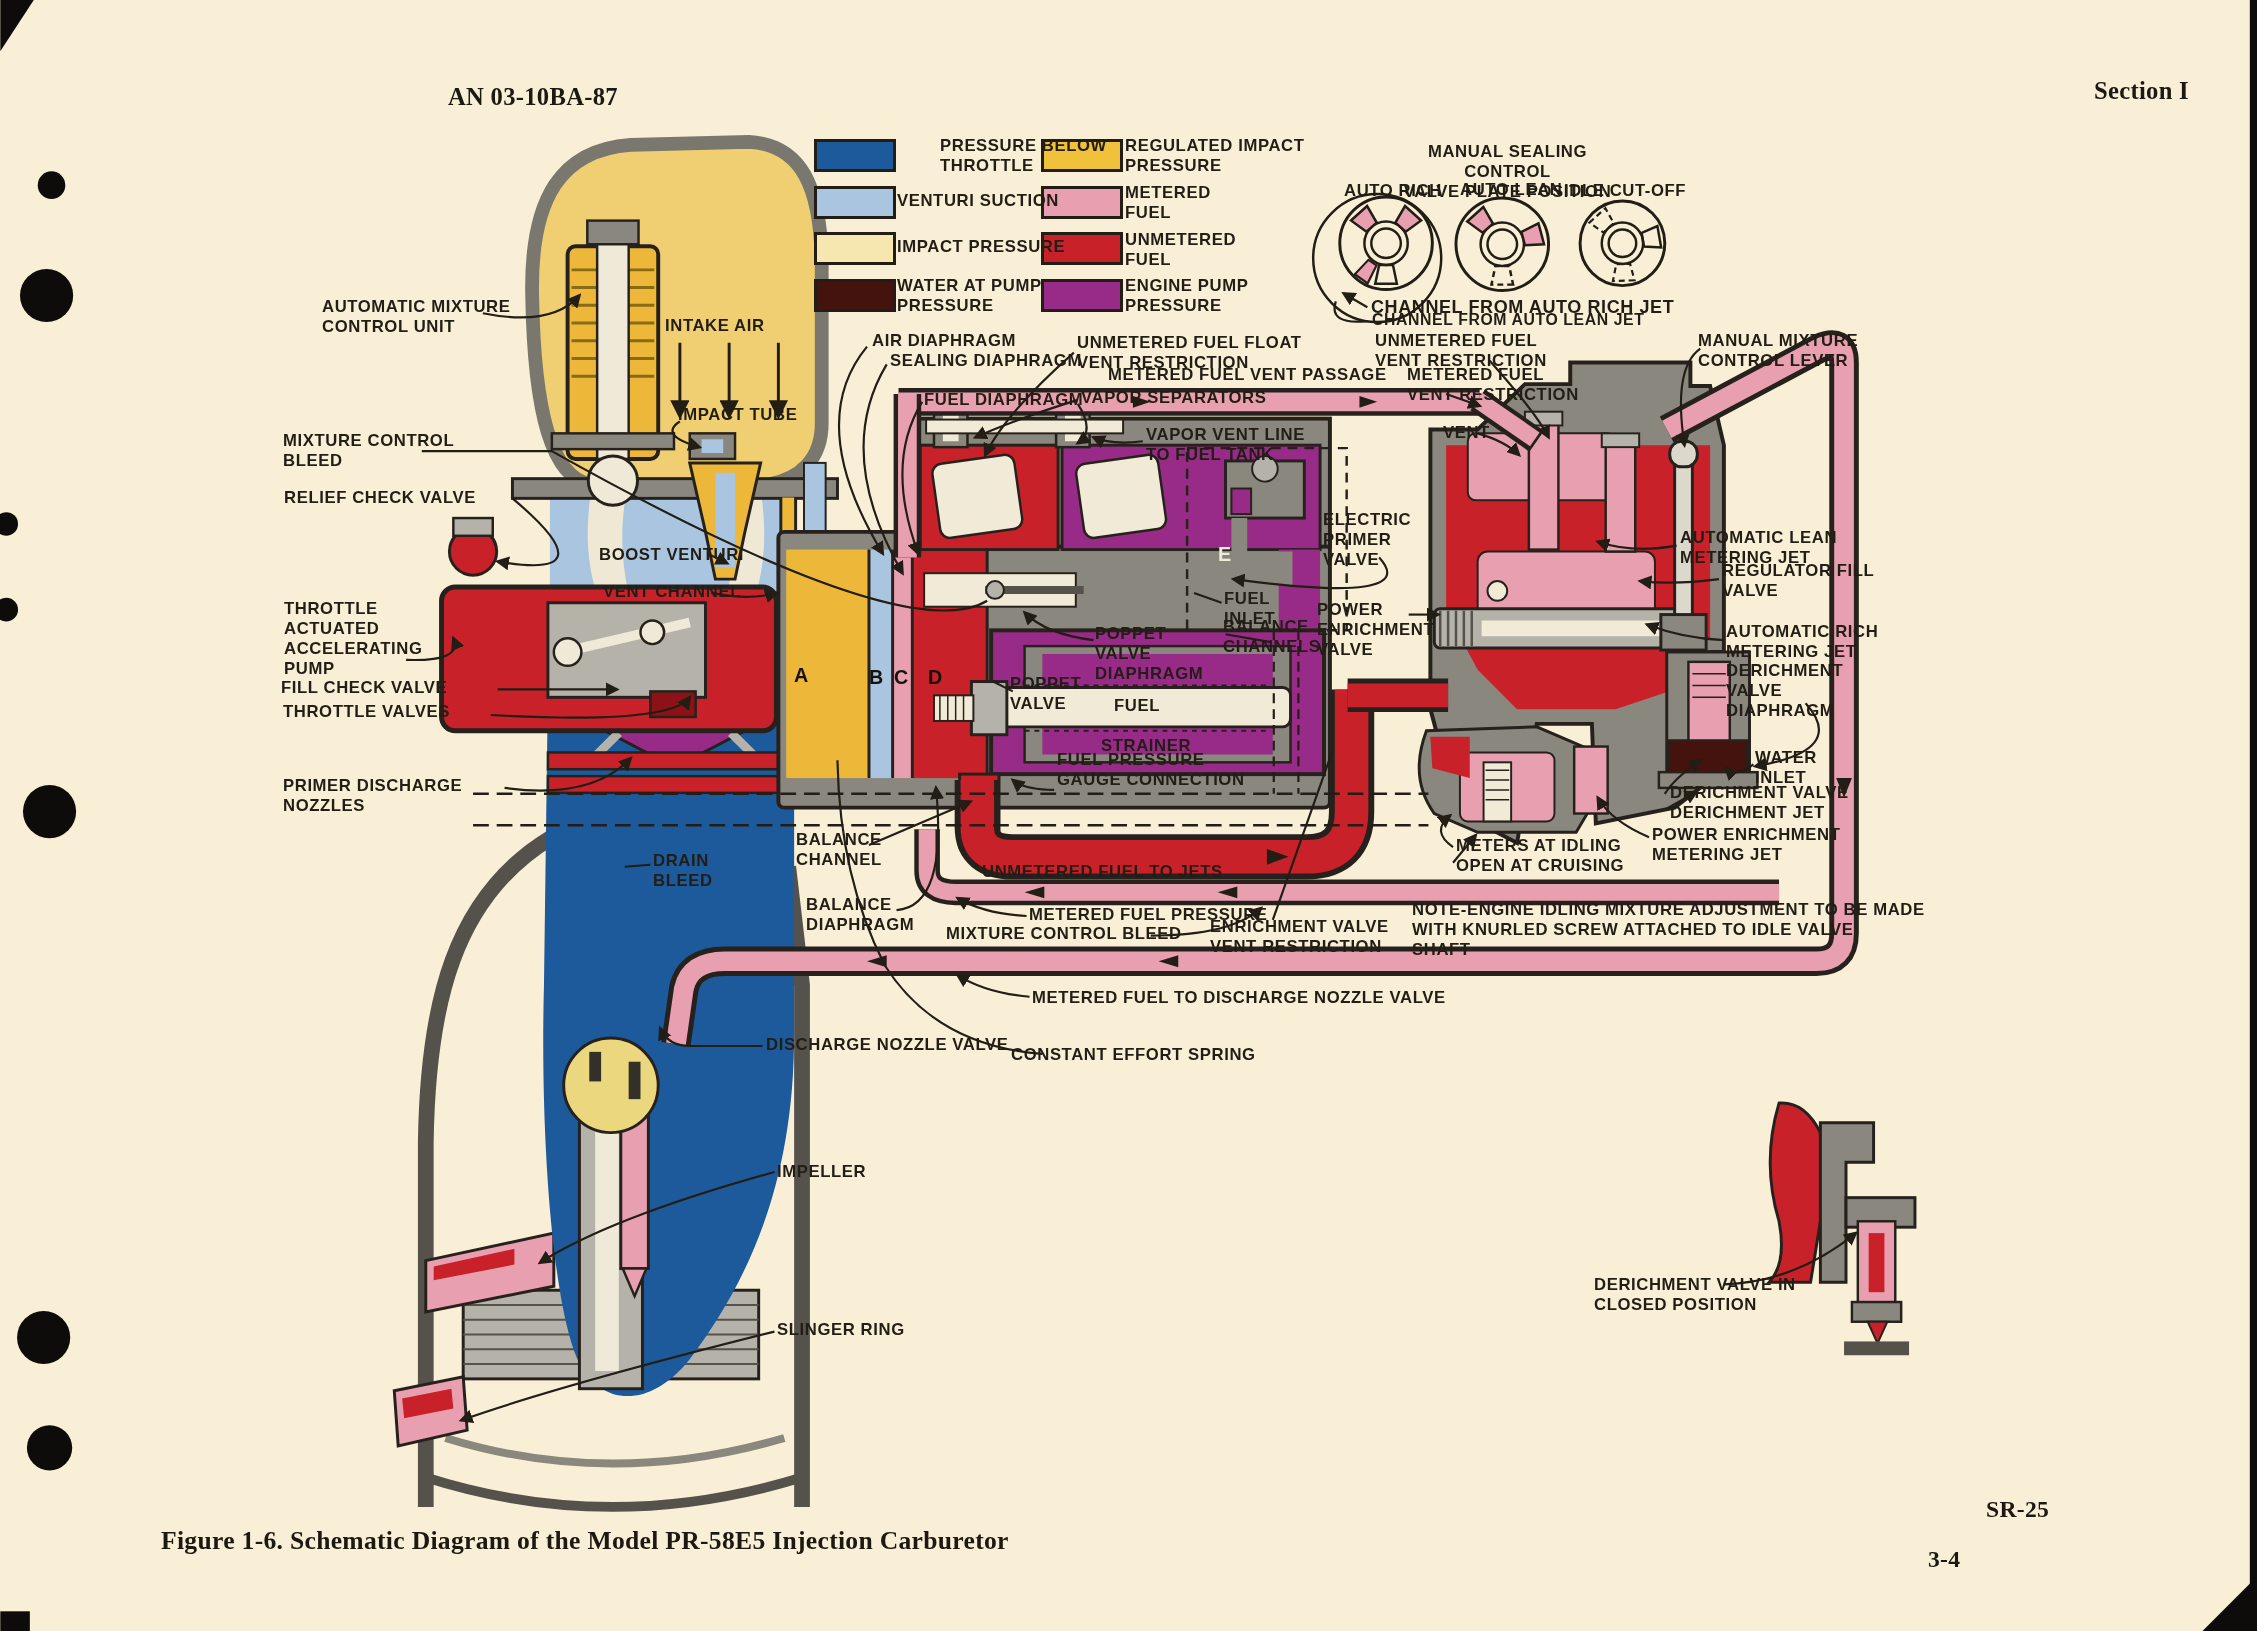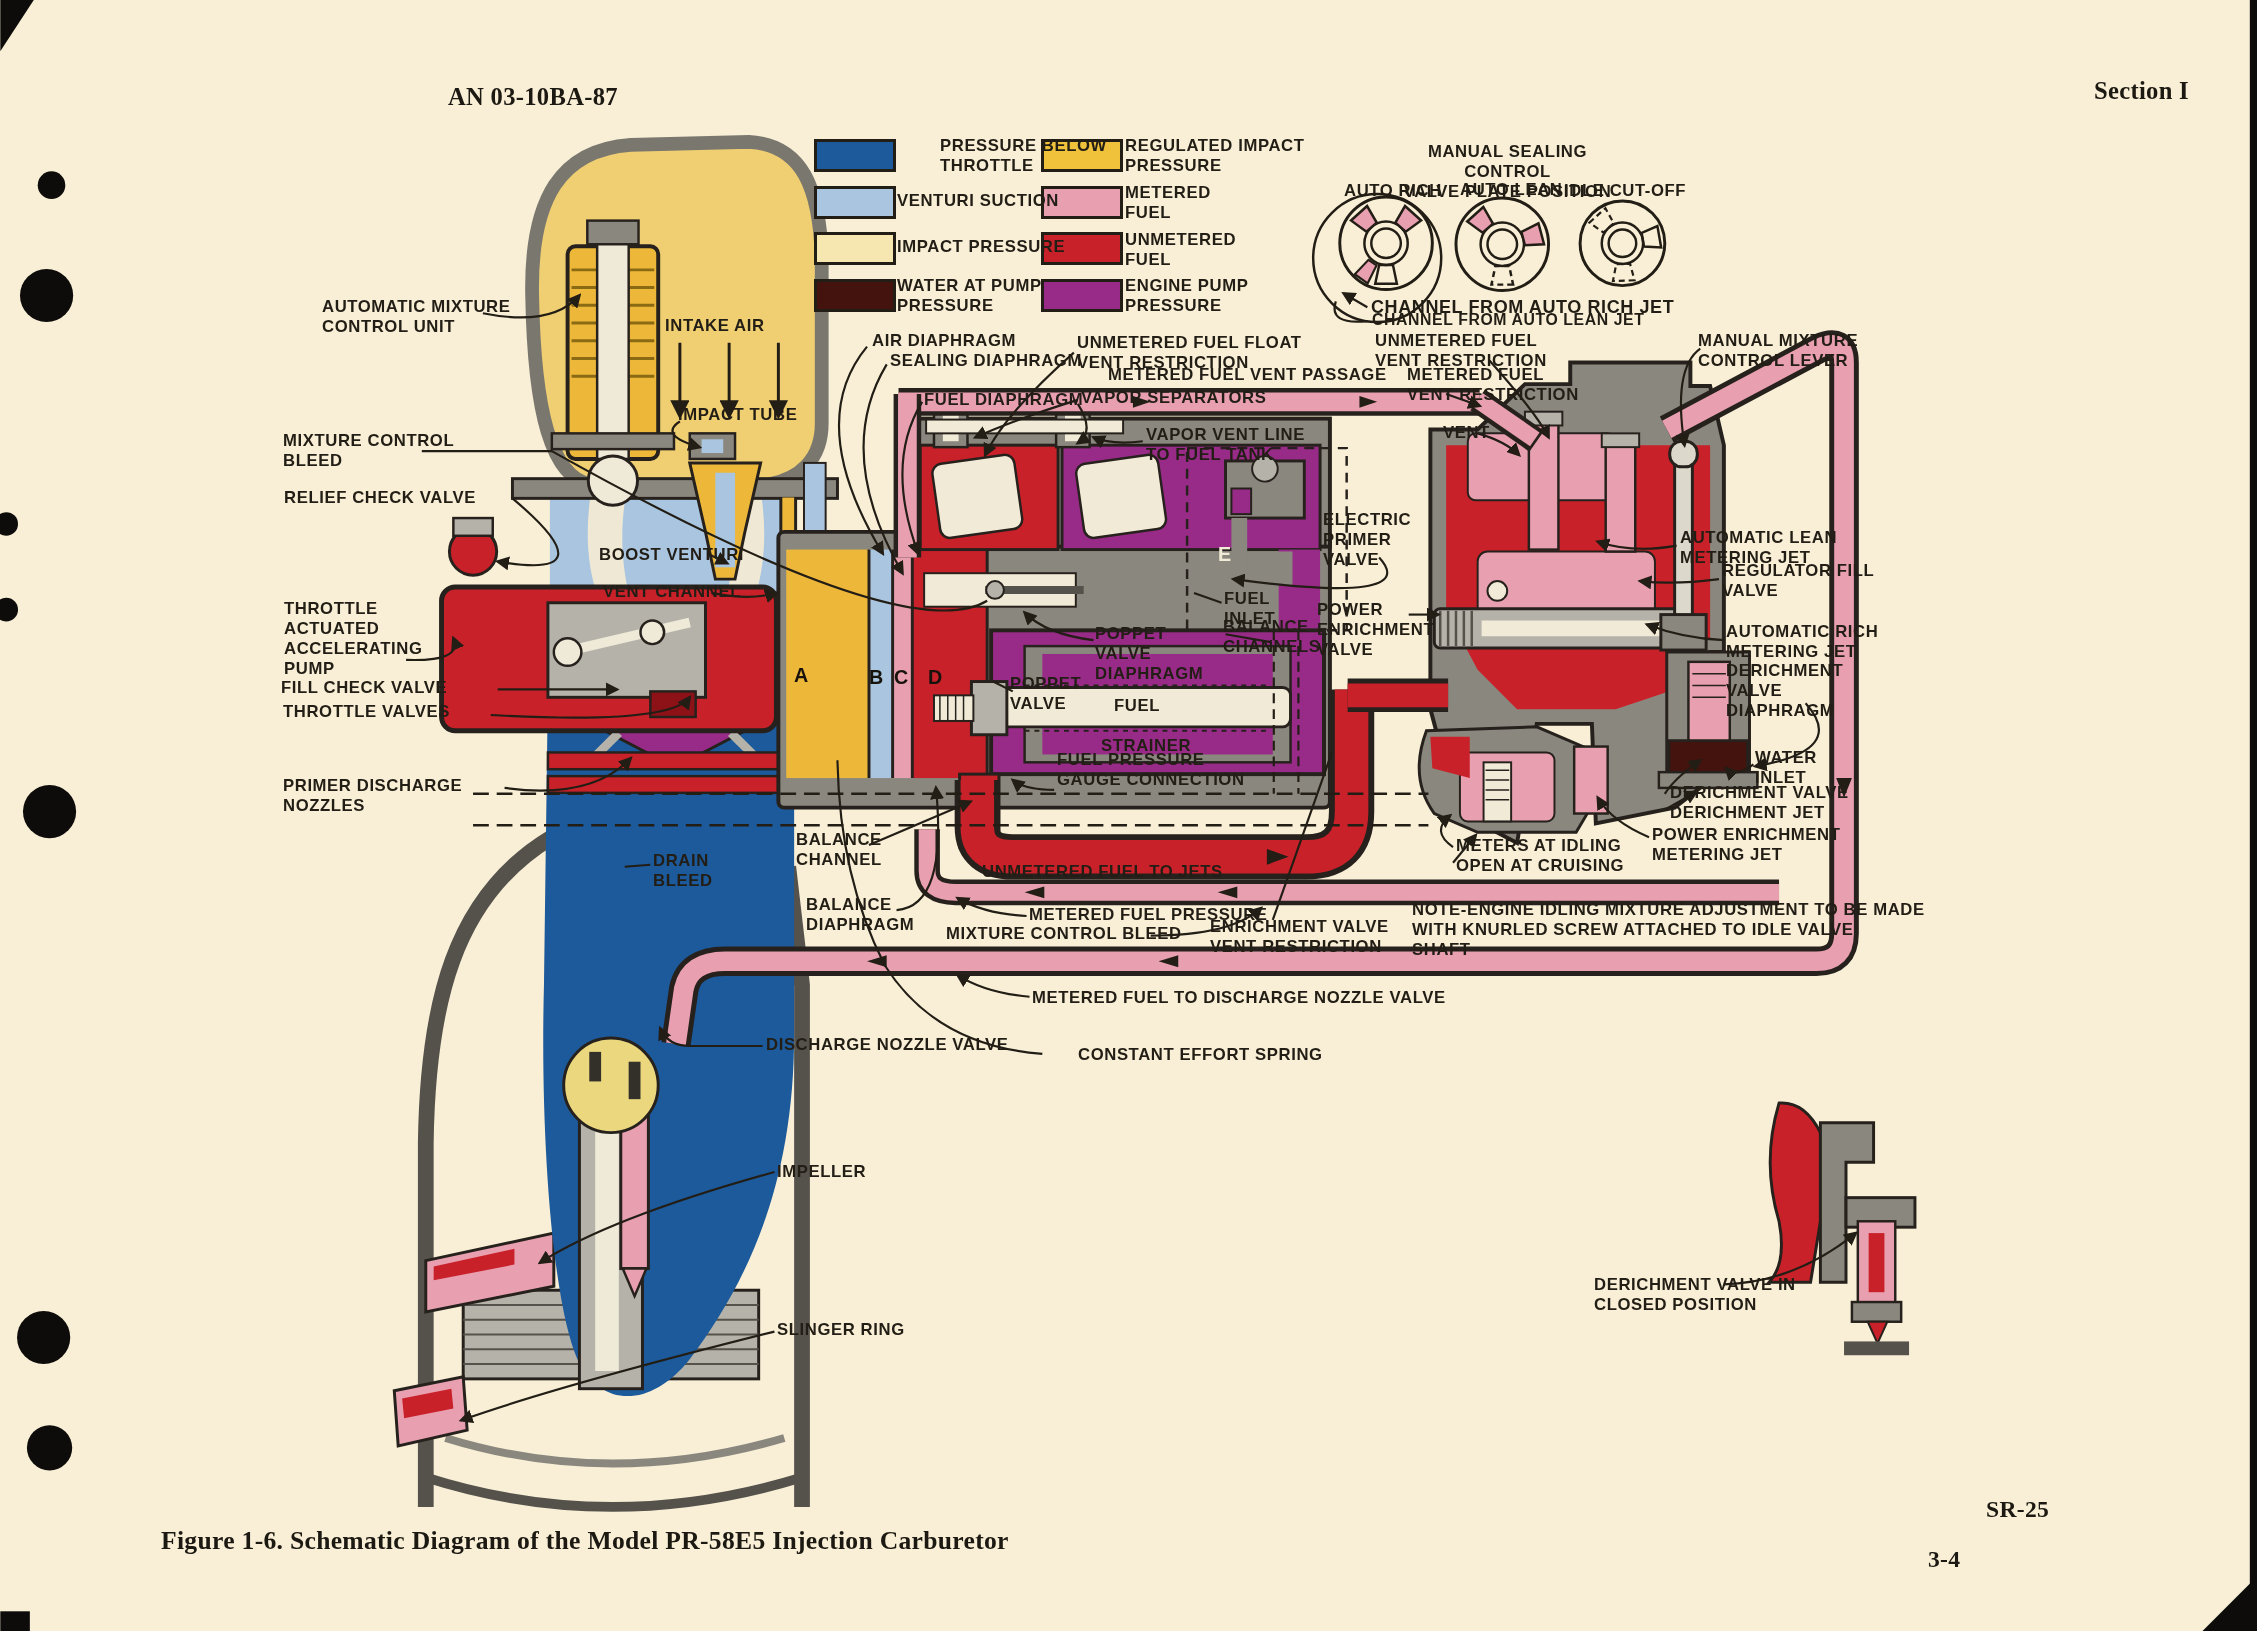--- a/index.html
+++ b/index.html
@@ -473,21 +473,21 @@
 <div class="lbl" style="left:1057px;top:750px;">FUEL PRESSURE
 GAUGE CONNECTION</div>
 <div class="lbl" style="left:982px;top:847px;margin-top:15px;">UNMETERED FUEL TO JETS</div>
 <div class="lbl" style="left:1029px;top:905px;">METERED FUEL PRESSURE</div>
 <div class="lbl" style="left:1210px;top:917px;">ENRICHMENT VALVE
 VENT RESTRICTION</div>
 <div class="lbl" style="left:1412px;top:900px;">NOTE-ENGINE IDLING MIXTURE ADJUSTMENT TO BE MADE
 WITH KNURLED SCREW ATTACHED TO IDLE VALVE
 SHAFT</div>
 <div class="lbl" style="left:1032px;top:988px;">METERED FUEL TO DISCHARGE NOZZLE VALVE</div>
-<div class="lbl" style="left:1078px;top:1045px;text-align:center;">CONSTANT EFFORT SPRING</div>
+<div class="lbl" style="left:1011px;top:1045px;text-align:center;">CONSTANT EFFORT SPRING</div>
 <div class="lbl" style="left:1698px;top:331px;">MANUAL MIXTURE
 CONTROL LEVER</div>
 <div class="lbl" style="left:1680px;top:528px;">AUTOMATIC LEAN
 METERING JET</div>
 <div class="lbl" style="left:1722px;top:561px;">REGULATOR FILL
 VALVE</div>
 <div class="lbl" style="left:1726px;top:622px;">AUTOMATIC RICH
 METERING JET</div>
 <div class="lbl" style="left:1726px;top:661px;">DERICHMENT
 VALVE

